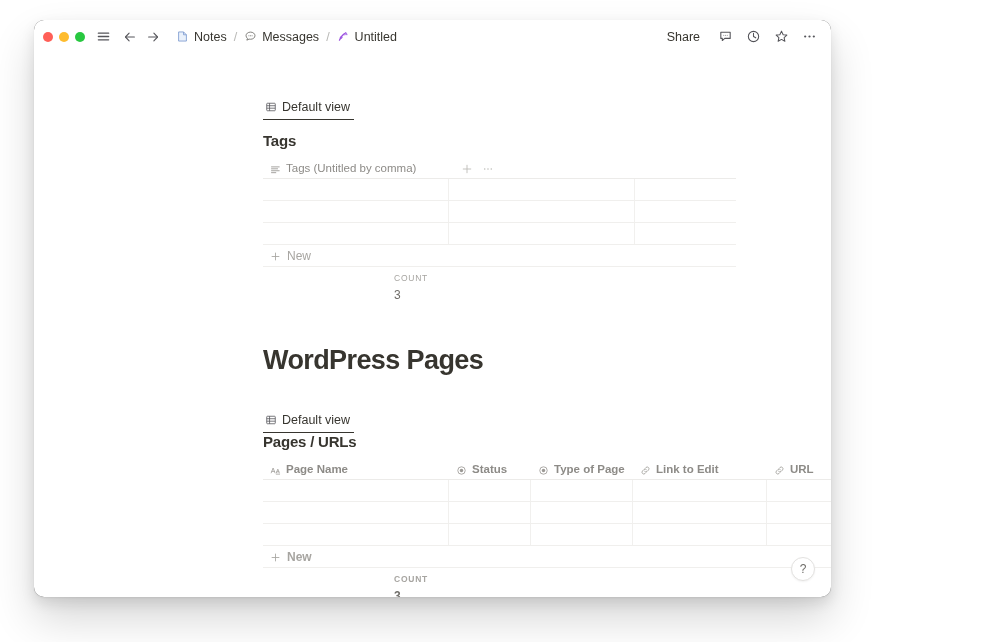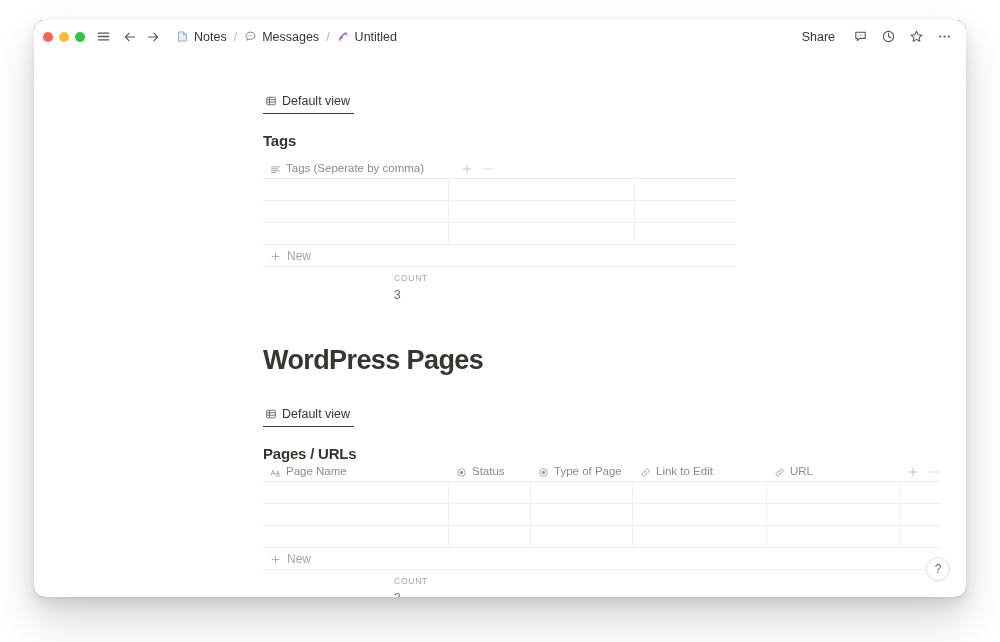--- a/index.html
+++ b/index.html
@@ -18,21 +18,21 @@
     position: relative;
     width: 1000px;
     height: 642px;
     background: #ffffff;
   }
 
   #window {
     position: absolute;
     left: 34px;
     top: 20px;
-    width: 932px;
+    width: 797px;
     height: 577px;
     background: #404040;
     border-radius: 10px;
     box-shadow:
       0 1px 2px rgba(0,0,0,0.06),
       0 6px 14px rgba(0,0,0,0.10),
       0 22px 44px rgba(0,0,0,0.16);
     overflow: hidden;
   }
 
@@ -122,21 +122,21 @@
   .content-col {
     position: absolute;
     left: 0;
     right: 0;
   }
 
   
   .view-tabs {
     position: relative;
     display: flex;
-    align-items: flex-start;
+    align-items: flex-end;
     height: 26px;
   }
   .view-tabs::after {
     content: "";
     position: absolute;
     left: 0;
     bottom: 0;
     height: 1px;
     background: #edecea;
   }
@@ -426,21 +426,21 @@
 
             <div class="col-head" style="width:186px;">
               <span class="tb-icon">
                 <svg width="11" height="11" viewBox="0 0 16 16" fill="none" stroke="#9b9995" stroke-width="1.3" stroke-linecap="round">
                   <line x1="2.2" y1="4.2" x2="13.4" y2="4.2"></line>
                   <line x1="2.2" y1="7" x2="11" y2="7"></line>
                   <line x1="2.2" y1="9.8" x2="13.4" y2="9.8"></line>
                   <line x1="2.2" y1="12.6" x2="8.4" y2="12.6"></line>
                 </svg>
               </span>
-              <span class="ch-label">Tags (Seperate by comma)</span>
+              <span class="ch-label">Tags (Untitled by comma)</span>
             </div>
 
             <div class="head-actions">
               <span class="tb-icon">
                 <svg width="12" height="12" viewBox="0 0 16 16" fill="none" stroke="#bdbcb8" stroke-width="1.2" stroke-linecap="round">
                   <line x1="8" y1="3" x2="8" y2="13"></line>
                   <line x1="3" y1="8" x2="13" y2="8"></line>
                 </svg>
               </span>
               <span class="tb-icon">
@@ -498,23 +498,23 @@
                 <rect x="2.3" y="3" width="11.4" height="10" rx="1"></rect>
                 <line x1="2.3" y1="6.3" x2="13.7" y2="6.3"></line>
                 <line x1="2.3" y1="9.6" x2="13.7" y2="9.6"></line>
                 <line x1="6.1" y1="3" x2="6.1" y2="13"></line>
               </svg>
             </span>
             <span>Default view</span>
           </div>
         </div>
 
-        <div class="db-title" style="margin-top:12px;">Pages / URLs</div>
-
-        <div class="tbl" style="width:677px; ">
+        <div class="db-title" style="margin-top:0;">Pages / URLs</div>
+
+        <div class="tbl" style="width:677px; margin-top:10px;font-weight:bold;">
 
           <div class="tbl-head">
 
             <div class="col-head" style="width:186px;">
               <span class="tb-icon">
                 <svg width="11" height="11" viewBox="0 0 16 16" fill="none" stroke="#9b9995" stroke-width="1.1" stroke-linecap="round">
                   <path d="M1.8 11.4 4.5 4.4l2.7 7"></path>
                   <line x1="2.7" y1="9.3" x2="6.3" y2="9.3"></line>
                   <path d="M9.3 11.4 11.4 6l2.1 5.4"></path>
                   <line x1="10" y1="9.9" x2="12.8" y2="9.9"></line>

